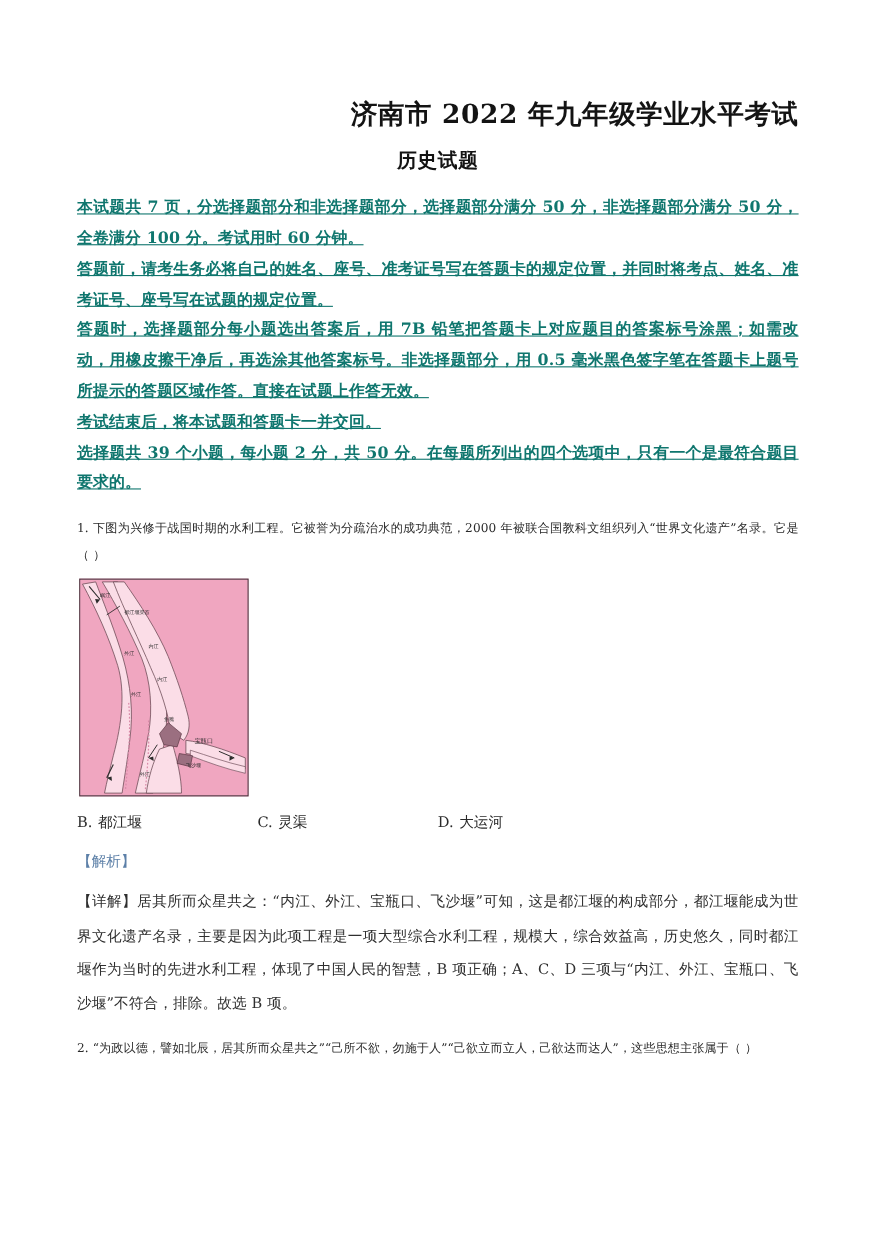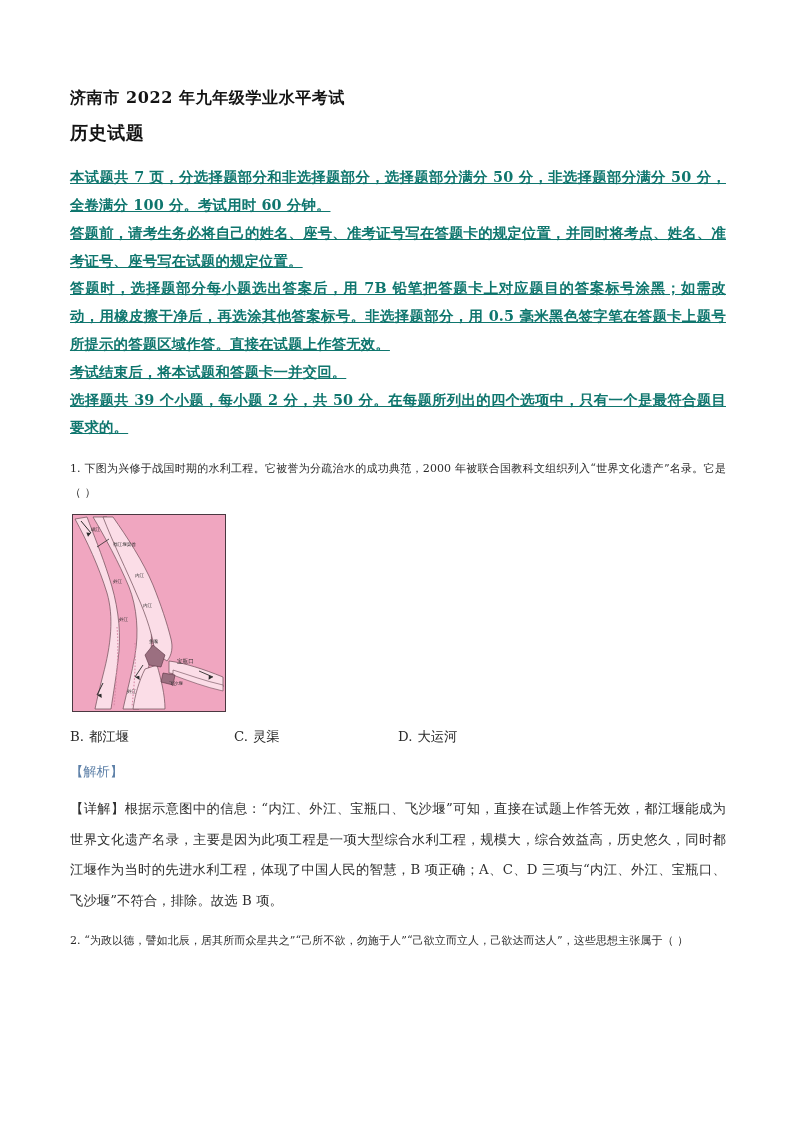--- a/index.html
+++ b/index.html
@@ -25,32 +25,32 @@
   }
   .content {
     position: absolute;
     left: 70px;
     top: 86px;
     width: 656px;
   }
 
   
   .doc-title {
-    text-align: left;
+    text-align: right;
     font-family: "DejaVu Serif", "Liberation Serif", serif;
     font-weight: bold;
-    font-size: 16px;
+    font-size: 24px;
     letter-spacing: 0.6px;
     line-height: 1.5;
     margin: 0 0 12px 0;
     color: #131313;
   }
   .doc-subtitle {
-    text-align: left;
-    font-family: Liberation Mono, monospace;
+    text-align: center;
+    font-family: Liberation Serif, serif;
     font-weight: bold;
     font-size: 18px;
     letter-spacing: 0.6px;
     line-height: 1.4;
     margin: 0 0 16px 0;
     color: #131313;
   }
 
   
   .instructions {
@@ -222,21 +222,21 @@
           <span class="lab">D.</span><span>大运河</span>
         </div>
       </div>
 
 
       <p class="tagline" style="margin-top:6px;">
         <span class="tag">【解析】</span>
       </p>
 
       <p class="analysis-body" style="margin-top:8px;">
-        <span>【详解】</span><span>根据示意图中的信息：“内江、外江、宝瓶口、飞沙堰”可知，直接在试题上作答无效，都江堰能成为世界文化遗产名录，主要是因为此项工程是一项大型综合水利工程，规模大，综合效益高，历史悠久，同时都江堰作为当时的先进水利工程，体现了中国人民的智慧，B 项正确；A、C、D 三项与“内江、外江、宝瓶口、飞沙堰”不符合，排除。故选 B 项。</span>
+        <span>【详解】</span><span>居其所而众星共之：“内江、外江、宝瓶口、飞沙堰”可知，这是都江堰的构成部分，都江堰能成为世界文化遗产名录，主要是因为此项工程是一项大型综合水利工程，规模大，综合效益高，历史悠久，同时都江堰作为当时的先进水利工程，体现了中国人民的智慧，B 项正确；A、C、D 三项与“内江、外江、宝瓶口、飞沙堰”不符合，排除。故选 B 项。</span>
       </p>
     </div>
 
     <div class="q-block" style="margin-top:12px;">
       <p class="q-text">2. “为政以德，譬如北辰，居其所而众星共之”“己所不欲，勿施于人”“己欲立而立人，己欲达而达人”，这些思想主张属于（     ）</p>
     </div>
 
   </div>
 </div>
 

